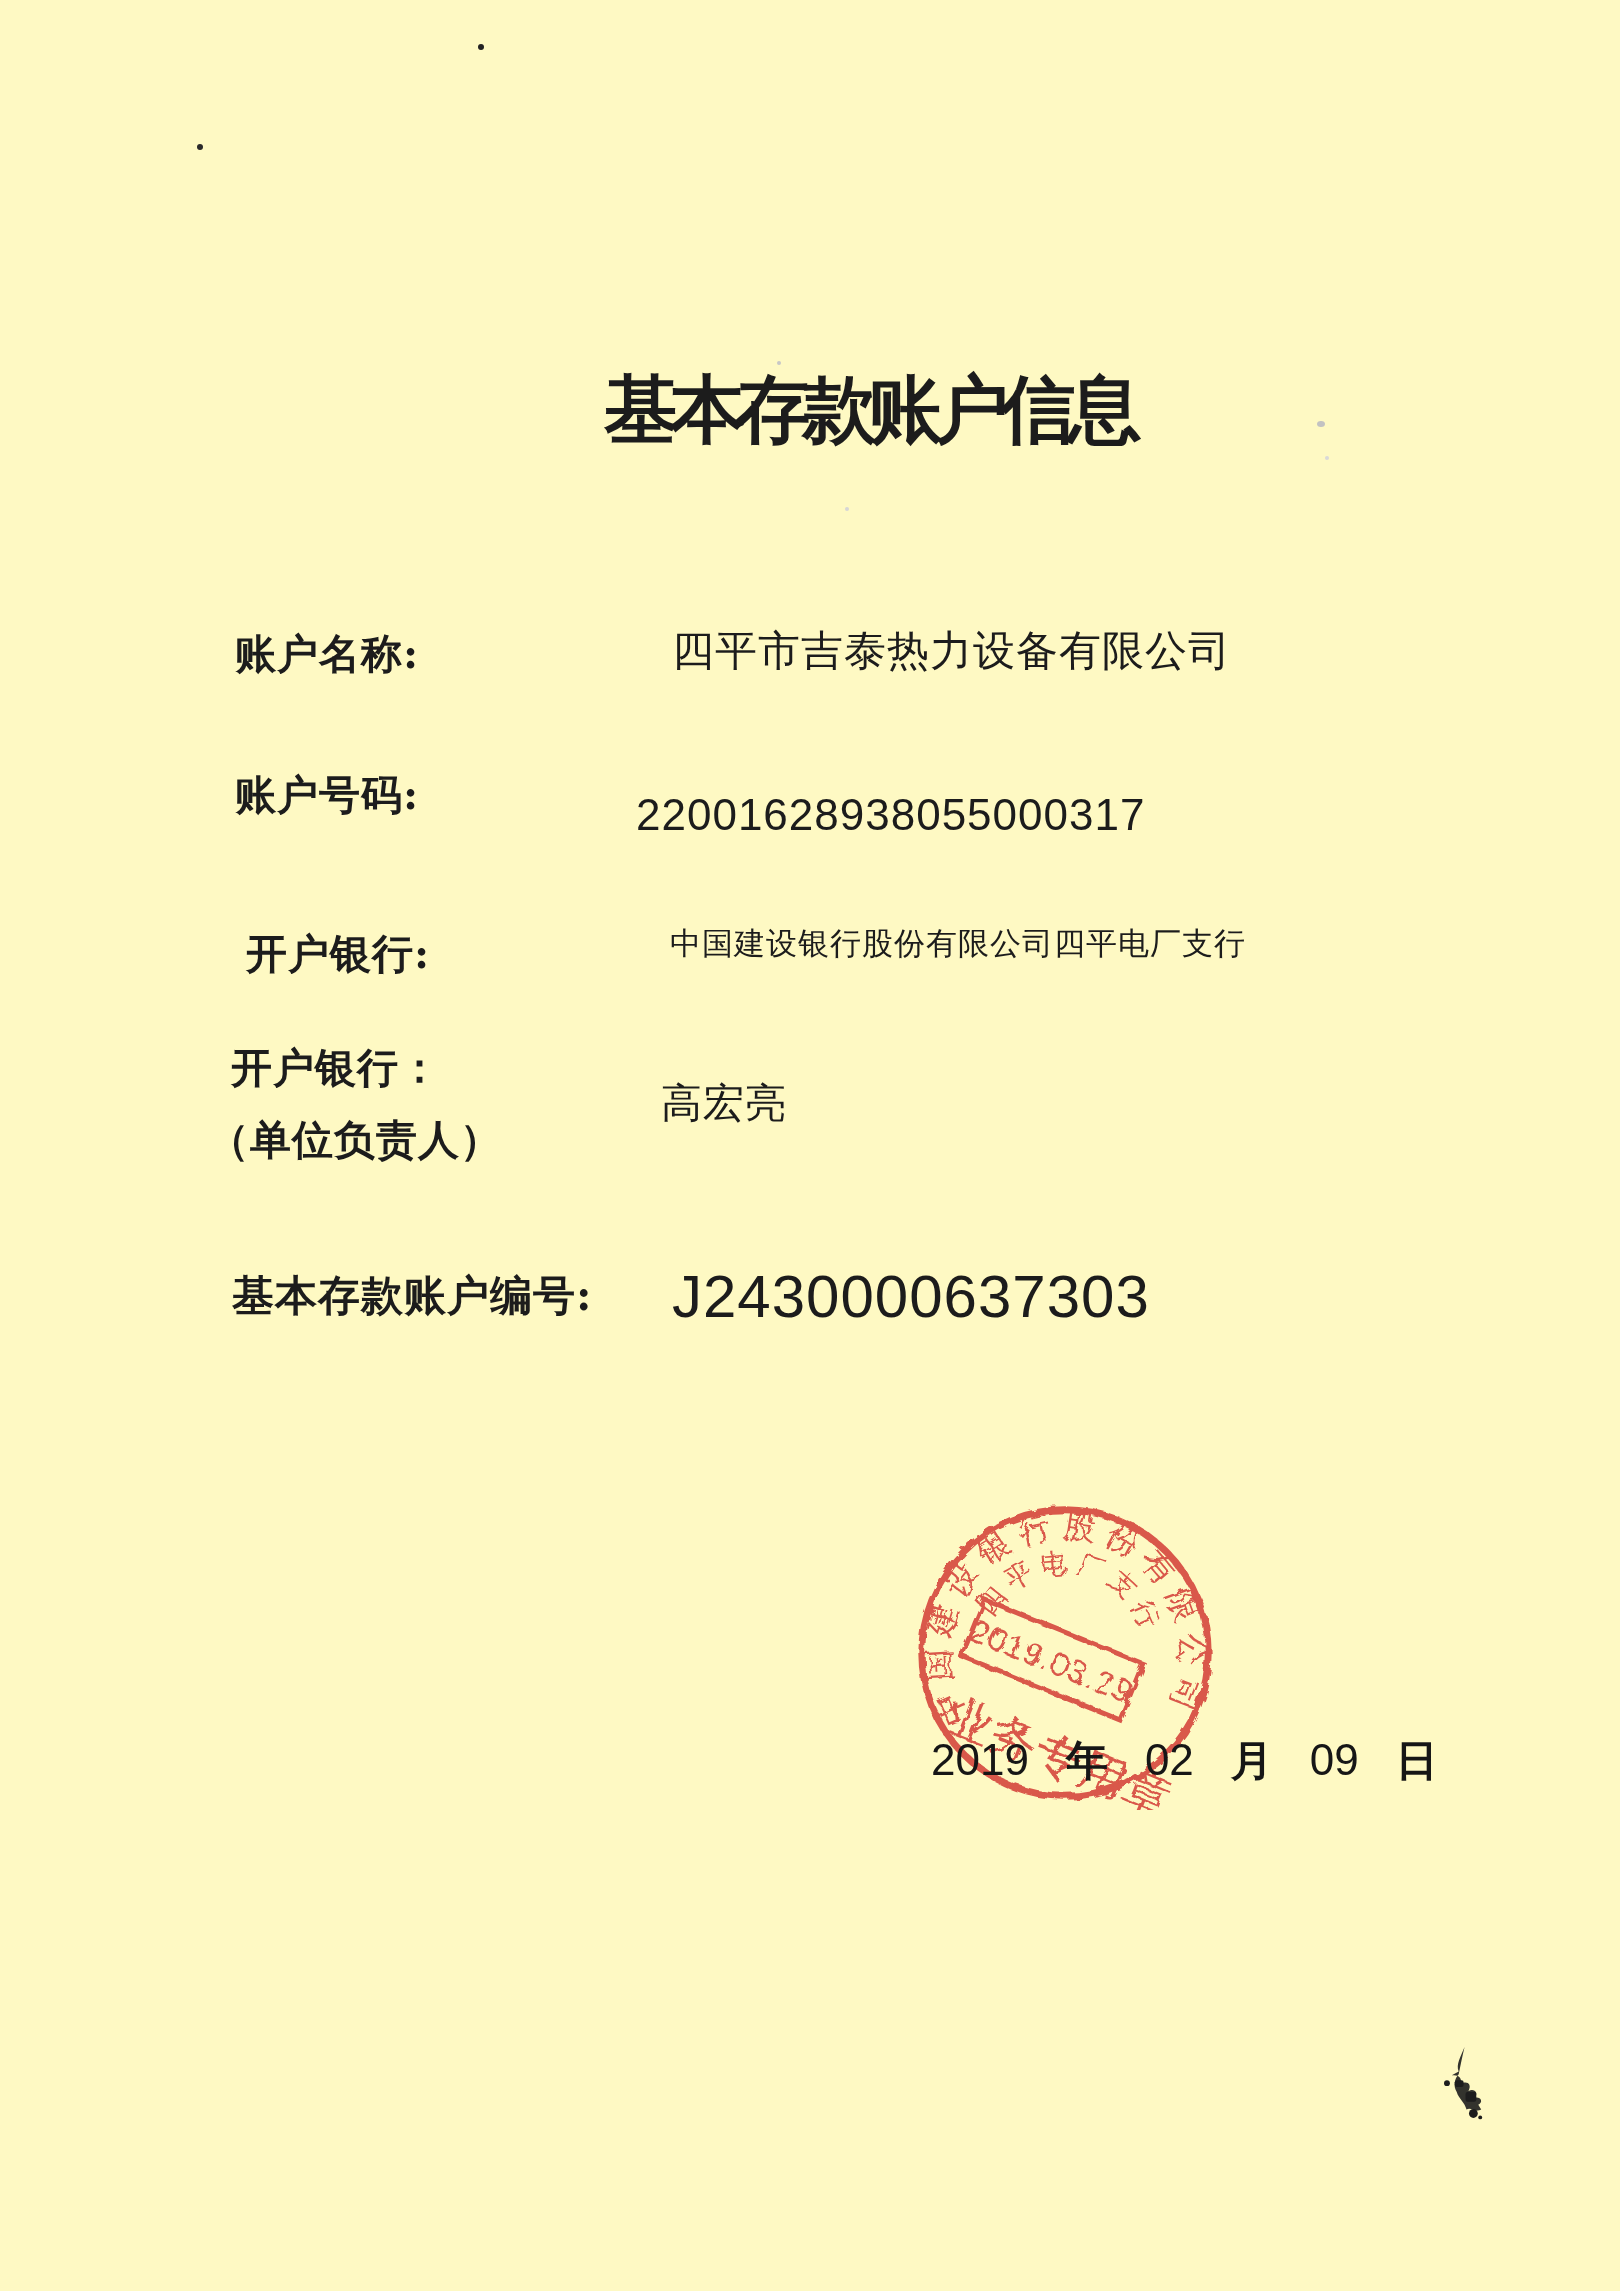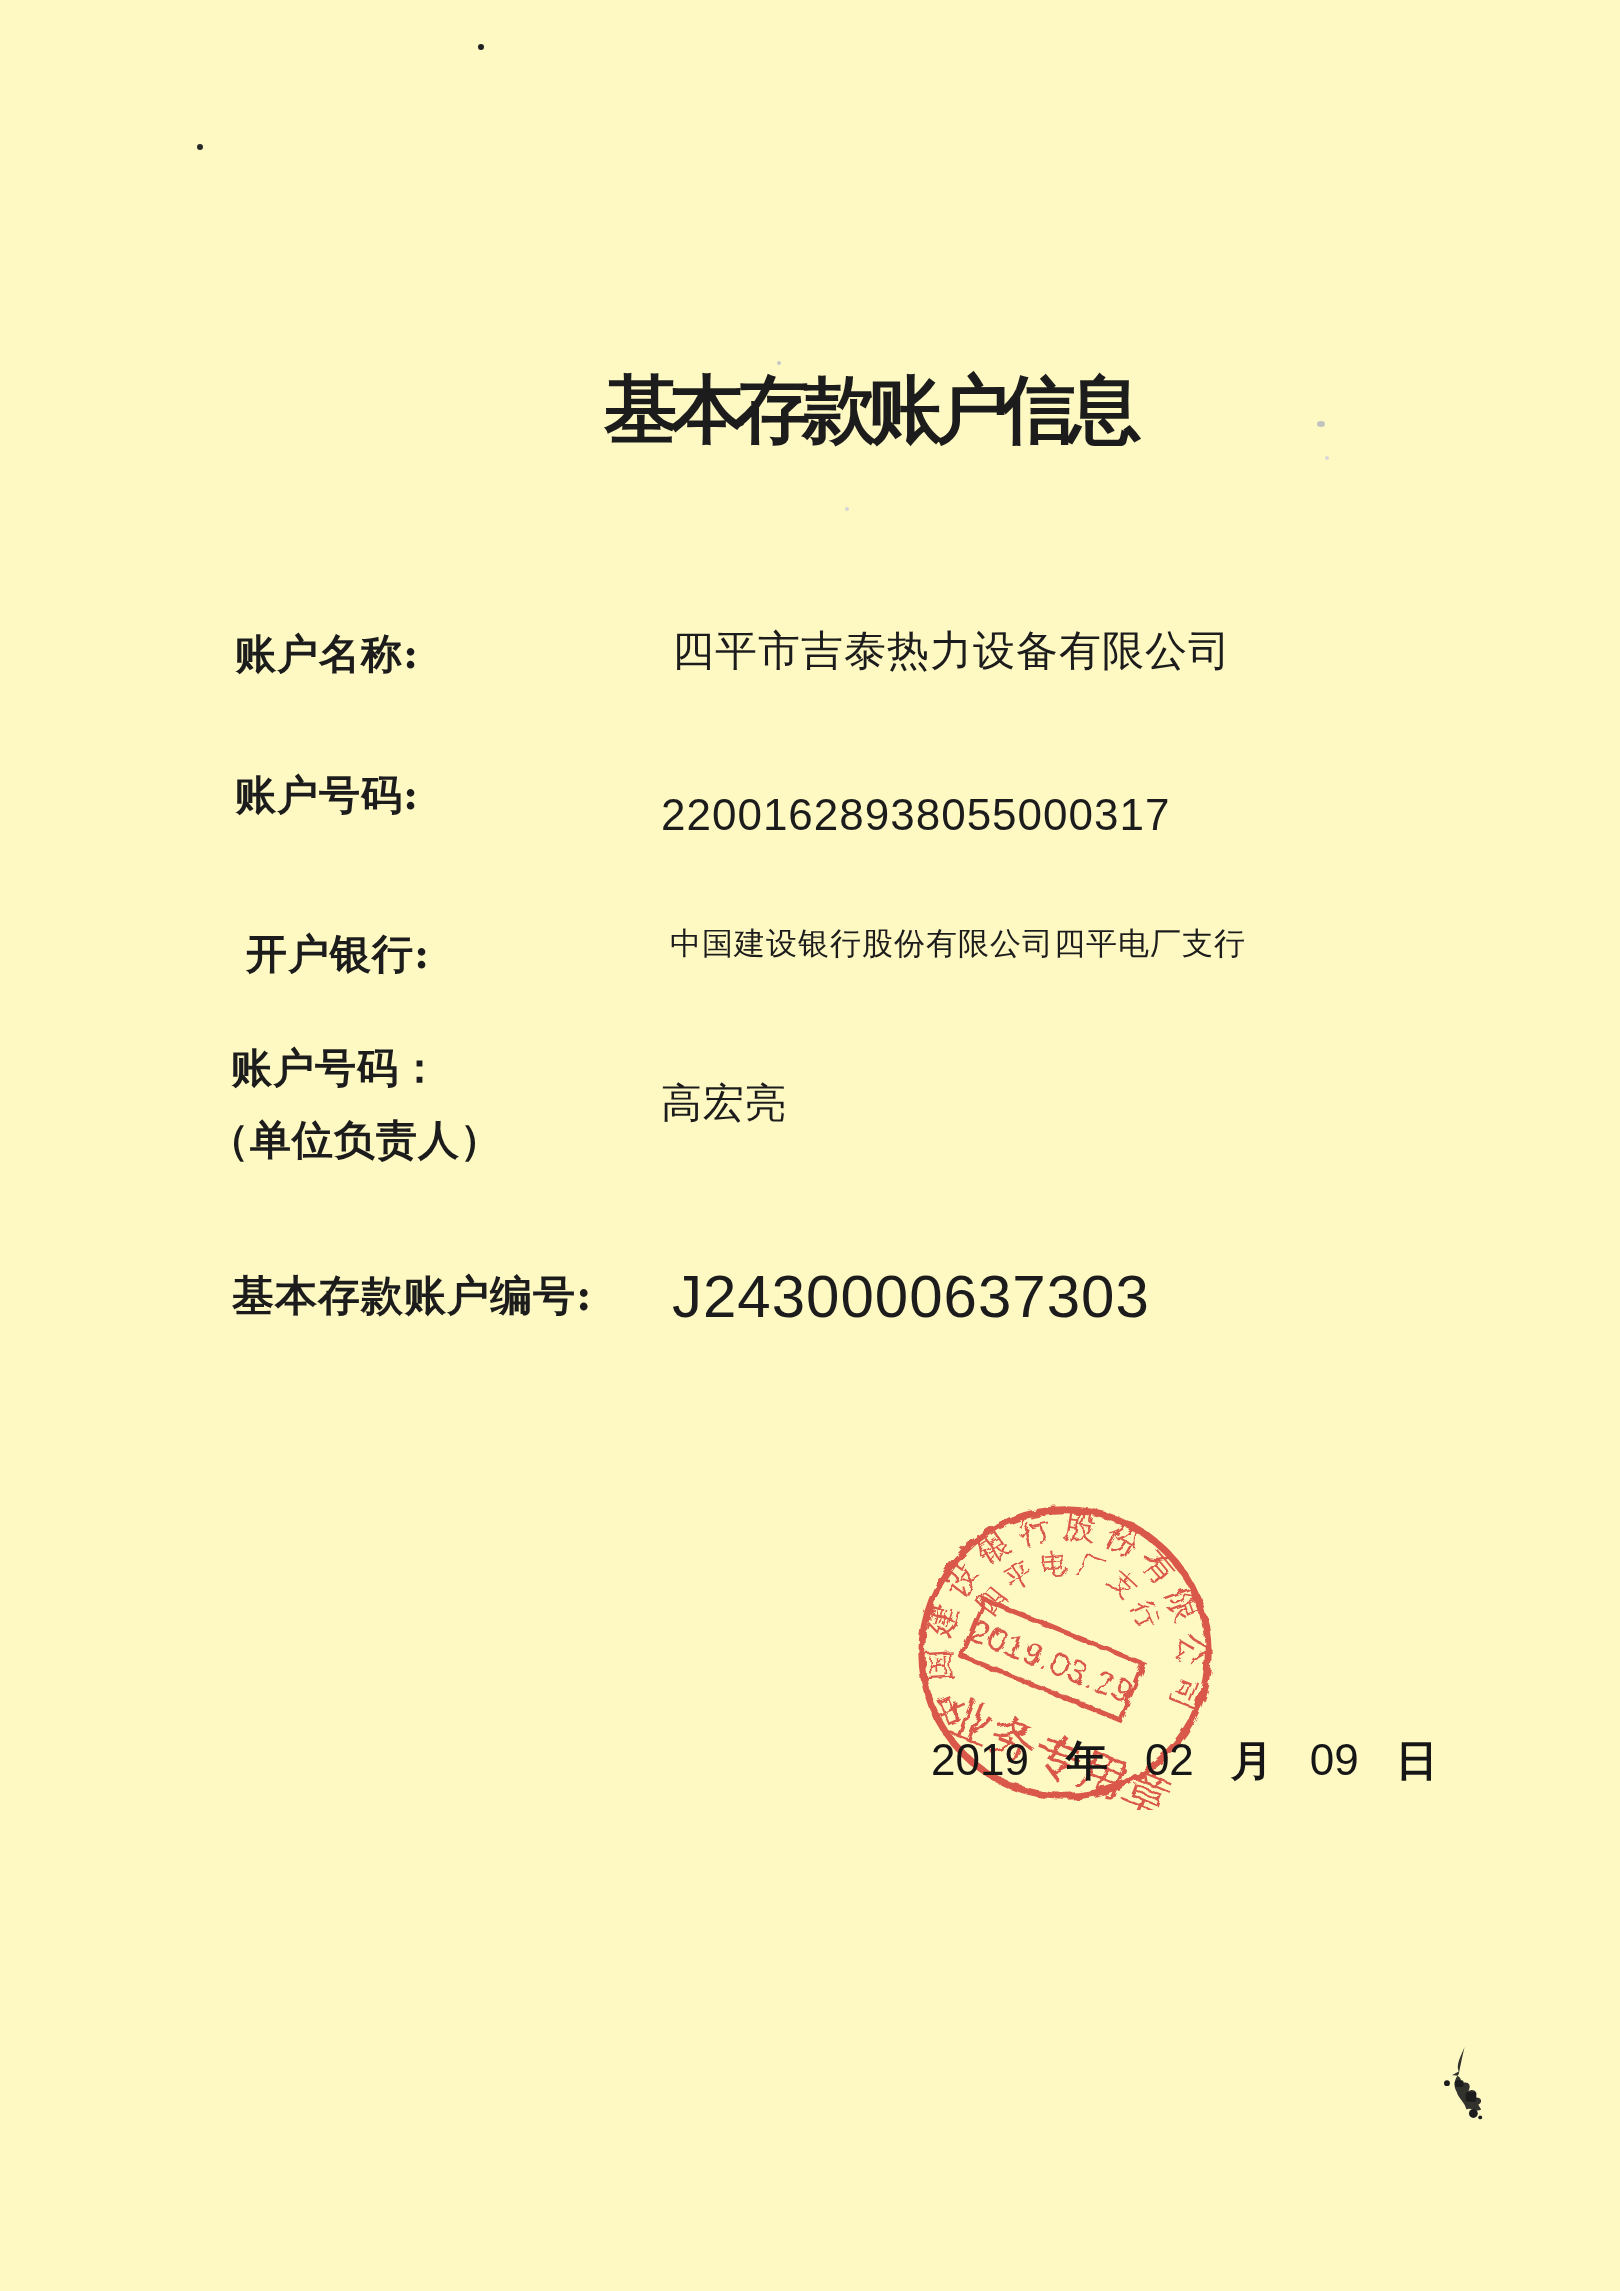--- a/index.html
+++ b/index.html
@@ -63,26 +63,26 @@
   <div class="speck" style="left:845px;top:507px;width:3.9px;height:3.9px;background:#d6d6d6;"></div>
   <div class="speck" style="left:1317px;top:421px;width:7.8px;height:5.9px;background:#c2c2c2;"></div>
   <div class="speck" style="left:1325px;top:456px;width:3.9px;height:3.9px;background:#d9d9d9;"></div>
 
   <div class="title">基本存款账户信息</div>
 
   <div class="label" style="left:235px;top:627px;">账户名称:</div>
   <div class="value-cjk" style="left:672px;top:623px;">四平市吉泰热力设备有限公司</div>
 
   <div class="label" style="left:235px;top:768px;">账户号码:</div>
-  <div class="value-num" style="left:661px;top:790px;">22001628938055000317</div>
+  <div class="value-num" style="left:636px;top:790px;">22001628938055000317</div>
 
   <div class="label" style="left:246px;top:927px;">开户银行:</div>
   <div class="value-cjk" style="left:670px;top:923px;font-size:31px;">中国建设银行股份有限公司四平电厂支行</div>
 
-  <div class="label" style="left:231px;top:1041px;">账户号码：</div>
+  <div class="label" style="left:231px;top:1041px;">开户银行：</div>
   <div class="label" style="left:208px;top:1113px;">（单位负责人）</div>
   <div class="value-cjk" style="left:661px;top:1076px;font-size:41px;">高宏亮</div>
 
   <div class="label" style="left:232px;top:1268px;font-size:42px;">基本存款账户编号:</div>
   <div class="value-num" style="left:672px;top:1262px;font-size:60px;">J2430000637303</div>
 
   <svg class="stamp" viewBox="0 0 320 320">
     <defs>
       <filter id="rough" x="-10%" y="-10%" width="120%" height="120%">
         <feTurbulence type="fractalNoise" baseFrequency="0.09" numOctaves="2" seed="7" result="n"></feTurbulence>

